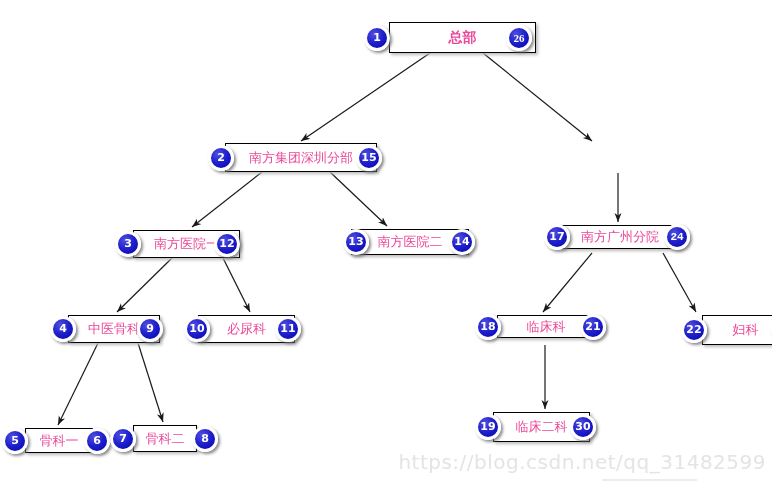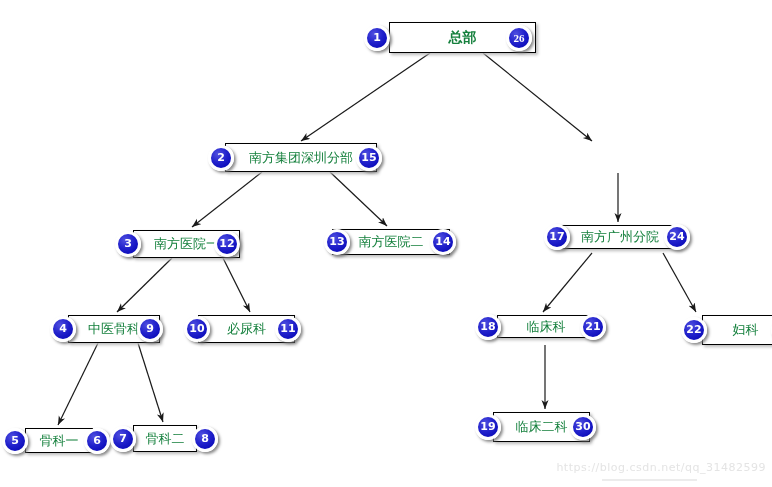--- a/index.html
+++ b/index.html
@@ -12,38 +12,38 @@
   }
   .edges{position:absolute;left:0;top:0;width:772px;height:487px;}
   .edges line{stroke:#1a1a1a;stroke-width:1.2;}
   .node{position:absolute;}
   .box{
     position:absolute;left:0;top:0;right:0;bottom:0;
     background:#fff;
     border:1px solid #000;
     box-shadow:2px 2px 3px #bdbdbd;
     display:flex;align-items:center;justify-content:center;
-    font-size:13px;color:#15803d;white-space:nowrap;
+    font-size:13px;color:#ec4899;white-space:nowrap;
     z-index:1;
   }
   .box.bold{font-weight:bold;font-size:14px;}
   .badge{
     position:absolute;
     top:calc(50% - 13px);
     width:20px;height:20px;border-radius:50%;
     background:radial-gradient(circle at 35% 30%, #5050e0 0%, #2222cc 45%, #0000b0 100%);
     border:3px solid #fff;
     box-shadow:2px 2px 3px rgba(110,110,110,0.8);
     color:#fff;font-weight:bold;font-size:11px;
     line-height:20px;text-align:center;
     z-index:2;
   }
   .watermark{
     position:absolute;right:6px;bottom:13px;
-    color:#e4e4e4;font-size:11px;
+    color:#e4e4e4;font-size:20px;
     letter-spacing:0.5px;
     user-select:none;
   }
   .watermark-underline{
     position:absolute;right:75px;bottom:6px;
     width:95px;height:0;border-bottom:2px solid #ececec;
   }
 </style>
 </head>
 <body>
@@ -82,30 +82,30 @@
     <div class="badge" style="left:131px;">15</div>
   </div>
 
 
   <div class="node" style="left:133px;top:230px;width:107px;height:28px;">
     <div class="badge" style="left:-18px;">3</div>
     <div class="box">南方医院一</div>
     <div class="badge" style="left:81px;">12</div>
   </div>
 
-  <div class="node" style="left:332px;top:229px;width:118px;height:26px;">
+  <div class="node" style="left:351px;top:229px;width:118px;height:26px;">
     <div class="badge" style="left:-8px;">13</div>
     <div class="box">南方医院二</div>
     <div class="badge" style="left:98px;">14</div>
   </div>
 
   <div class="node" style="left:560px;top:225px;width:120px;height:24px;">
     <div class="badge" style="left:-16px;">17</div>
     <div class="box">南方广州分院</div>
-    <div class="badge" style="left:104px;">24</div>
+    <div class="badge" style="left:104px;font-family:Liberation Mono, monospace;">24</div>
   </div>
 
   <div class="node" style="left:68px;top:315px;width:92px;height:28px;">
     <div class="badge" style="left:-18px;">4</div>
     <div class="box">中医骨科</div>
     <div class="badge" style="left:69px;">9</div>
   </div>
 
   <div class="node" style="left:198px;top:315px;width:97px;height:28px;">
     <div class="badge" style="left:-14px;">10</div>

